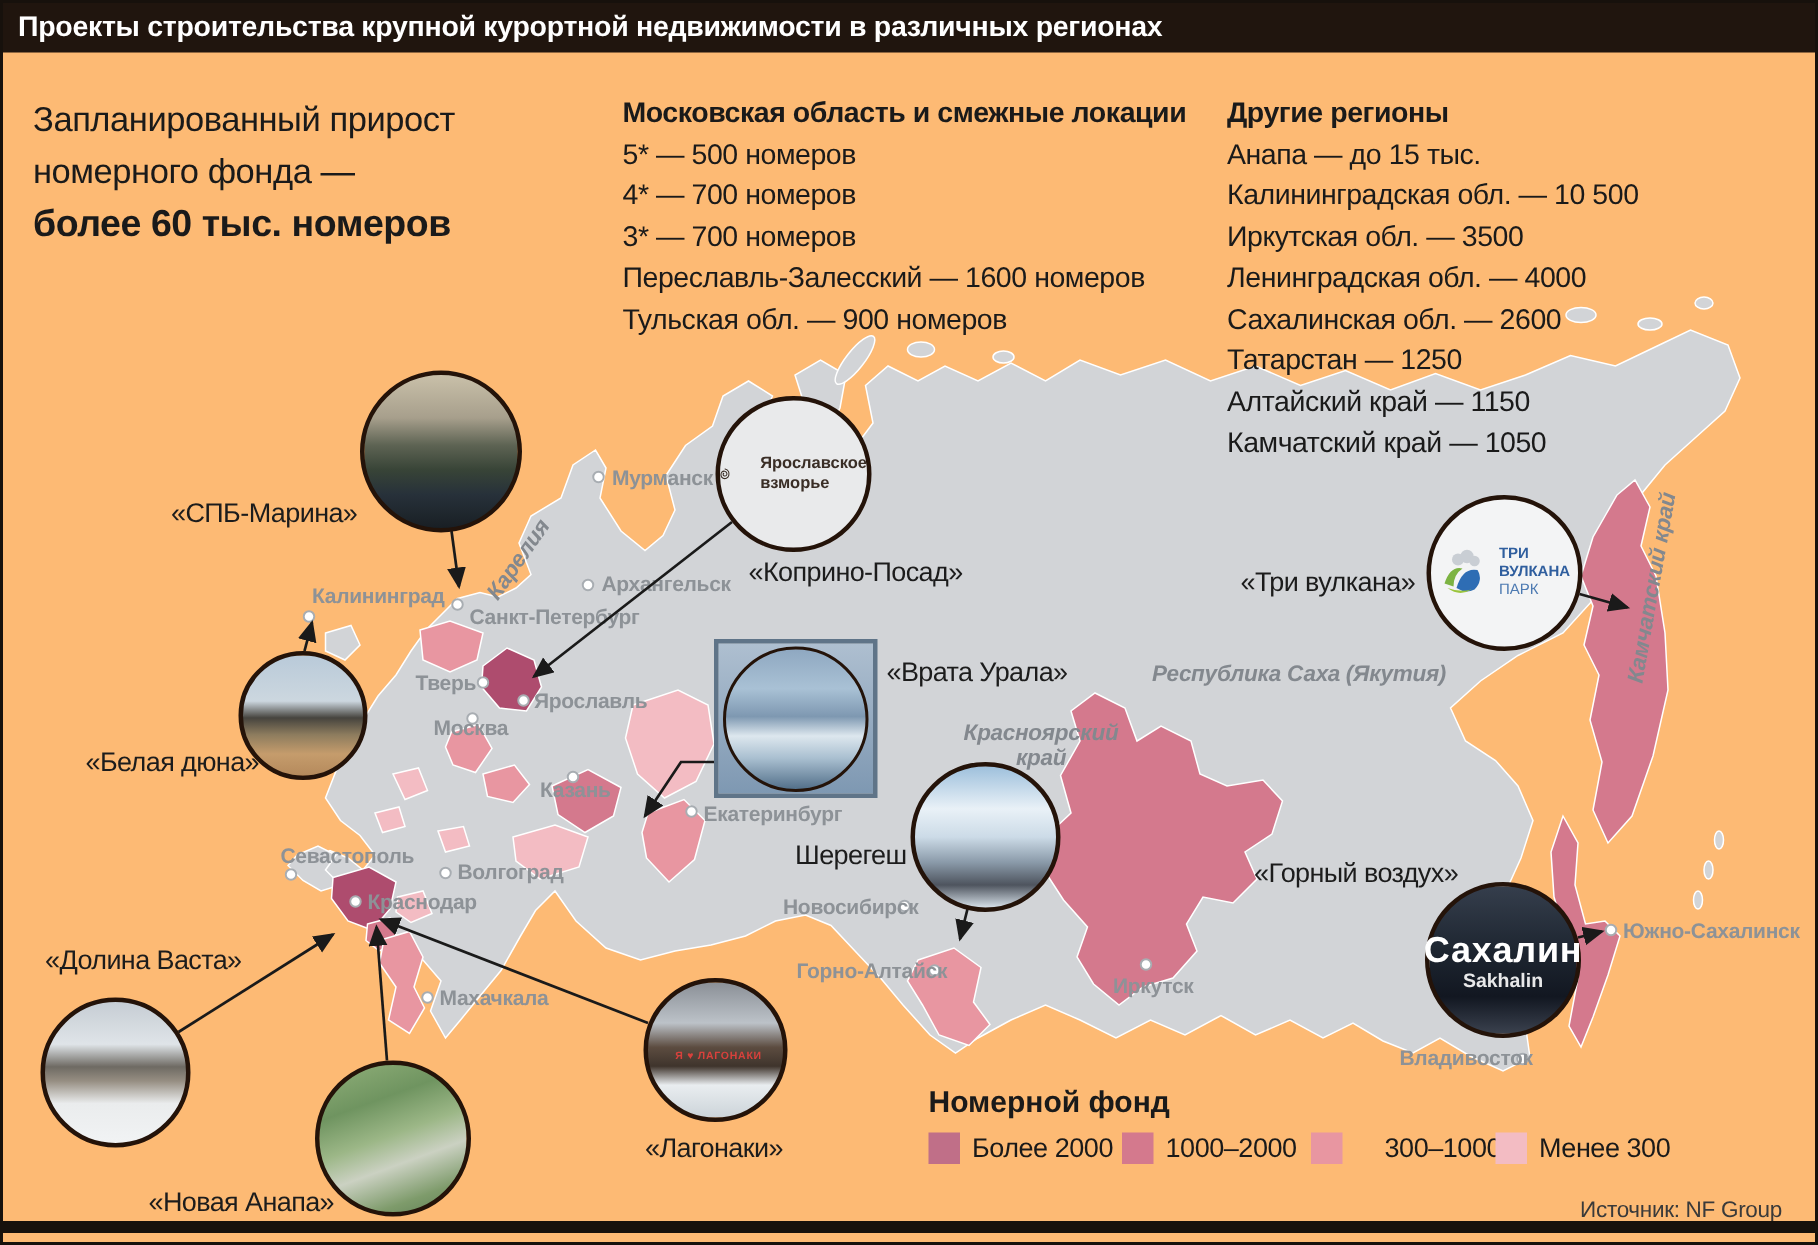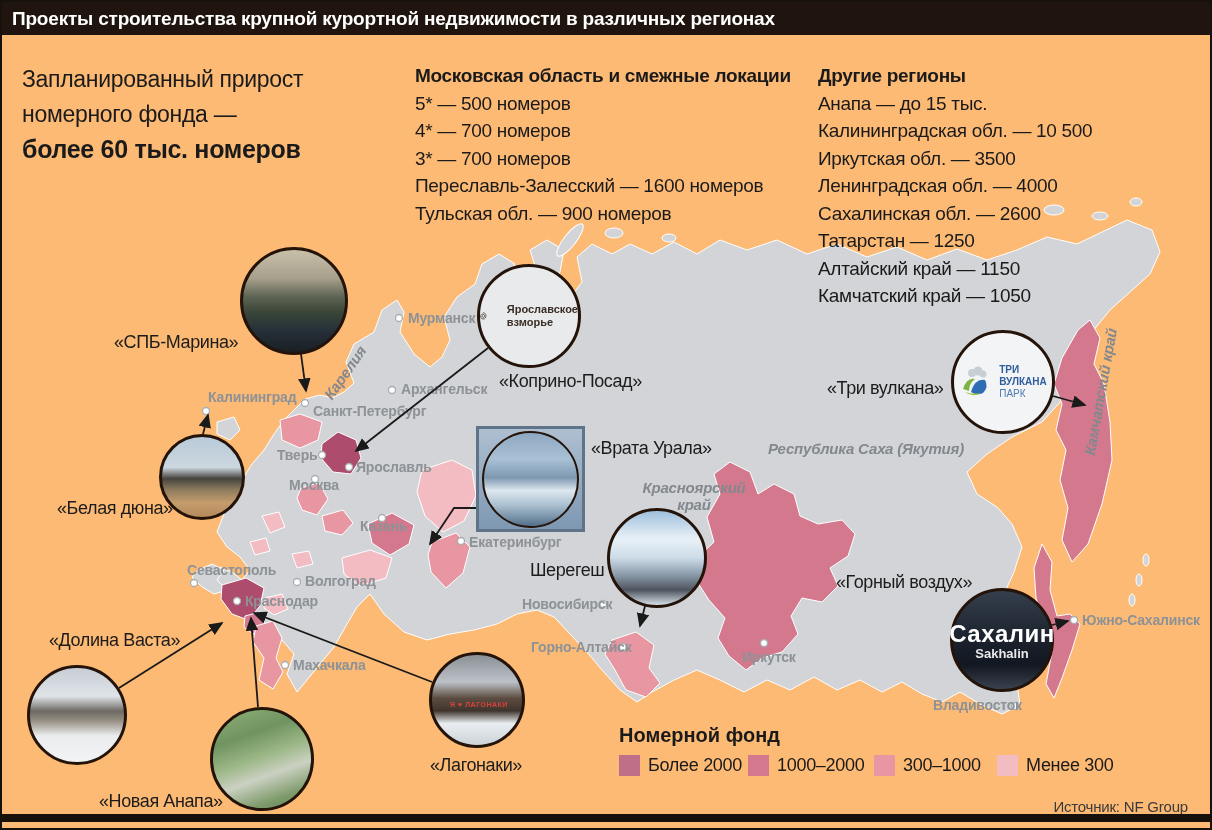--- a/index.html
+++ b/index.html
@@ -256,39 +256,39 @@
     </div>
   </div>
 
   <div class="photo sakh-photo" style="left:948px;top:586px;width:104px;height:104px;">
     <div class="l1">Сахалин</div>
     <div class="l2">Sakhalin</div>
   </div>
 
   <div class="callout-label" style="left:112px;top:330px;">«СПБ-Марина»</div>
   <div class="callout-label" style="left:55px;top:496px;">«Белая дюна»</div>
-  <div class="callout-label" style="left:28px;top:628px;margin-left:19px;">«Долина Васта»</div>
+  <div class="callout-label" style="left:28px;top:628px;">«Долина Васта»</div>
   <div class="callout-label" style="left:97px;top:789px;">«Новая Анапа»</div>
   <div class="callout-label" style="left:428px;top:753px;">«Лагонаки»</div>
   <div class="callout-label" style="left:497px;top:369px;">«Коприно-Посад»</div>
   <div class="callout-label" style="left:589px;top:436px;">«Врата Урала»</div>
   <div class="callout-label" style="left:528px;top:558px;">Шерегеш</div>
   <div class="callout-label" style="left:825px;top:376px;">«Три вулкана»</div>
   <div class="callout-label" style="left:834px;top:570px;">«Горный воздух»</div>
 
   <div class="legend-title">Номерной фонд</div>
   <div class="legend-item" style="left:617px;">
     <div class="sw sw0"></div>
     <span>Более 2000</span>
   </div>
   <div class="legend-item" style="left:746px;justify-content:space-between;">
     <div class="sw sw1"></div>
     <span>1000–2000</span>
   </div>
-  <div class="legend-item" style="left:872px;">
+  <div class="legend-item" style="left:872px;gap:20px;">
     <div class="sw sw2"></div>
     <span>300–1000</span>
   </div>
   <div class="legend-item" style="left:995px;">
     <div class="sw sw3"></div>
     <span>Менее 300</span>
   </div>
 
   <div class="source">Источник: NF Group</div>
 

